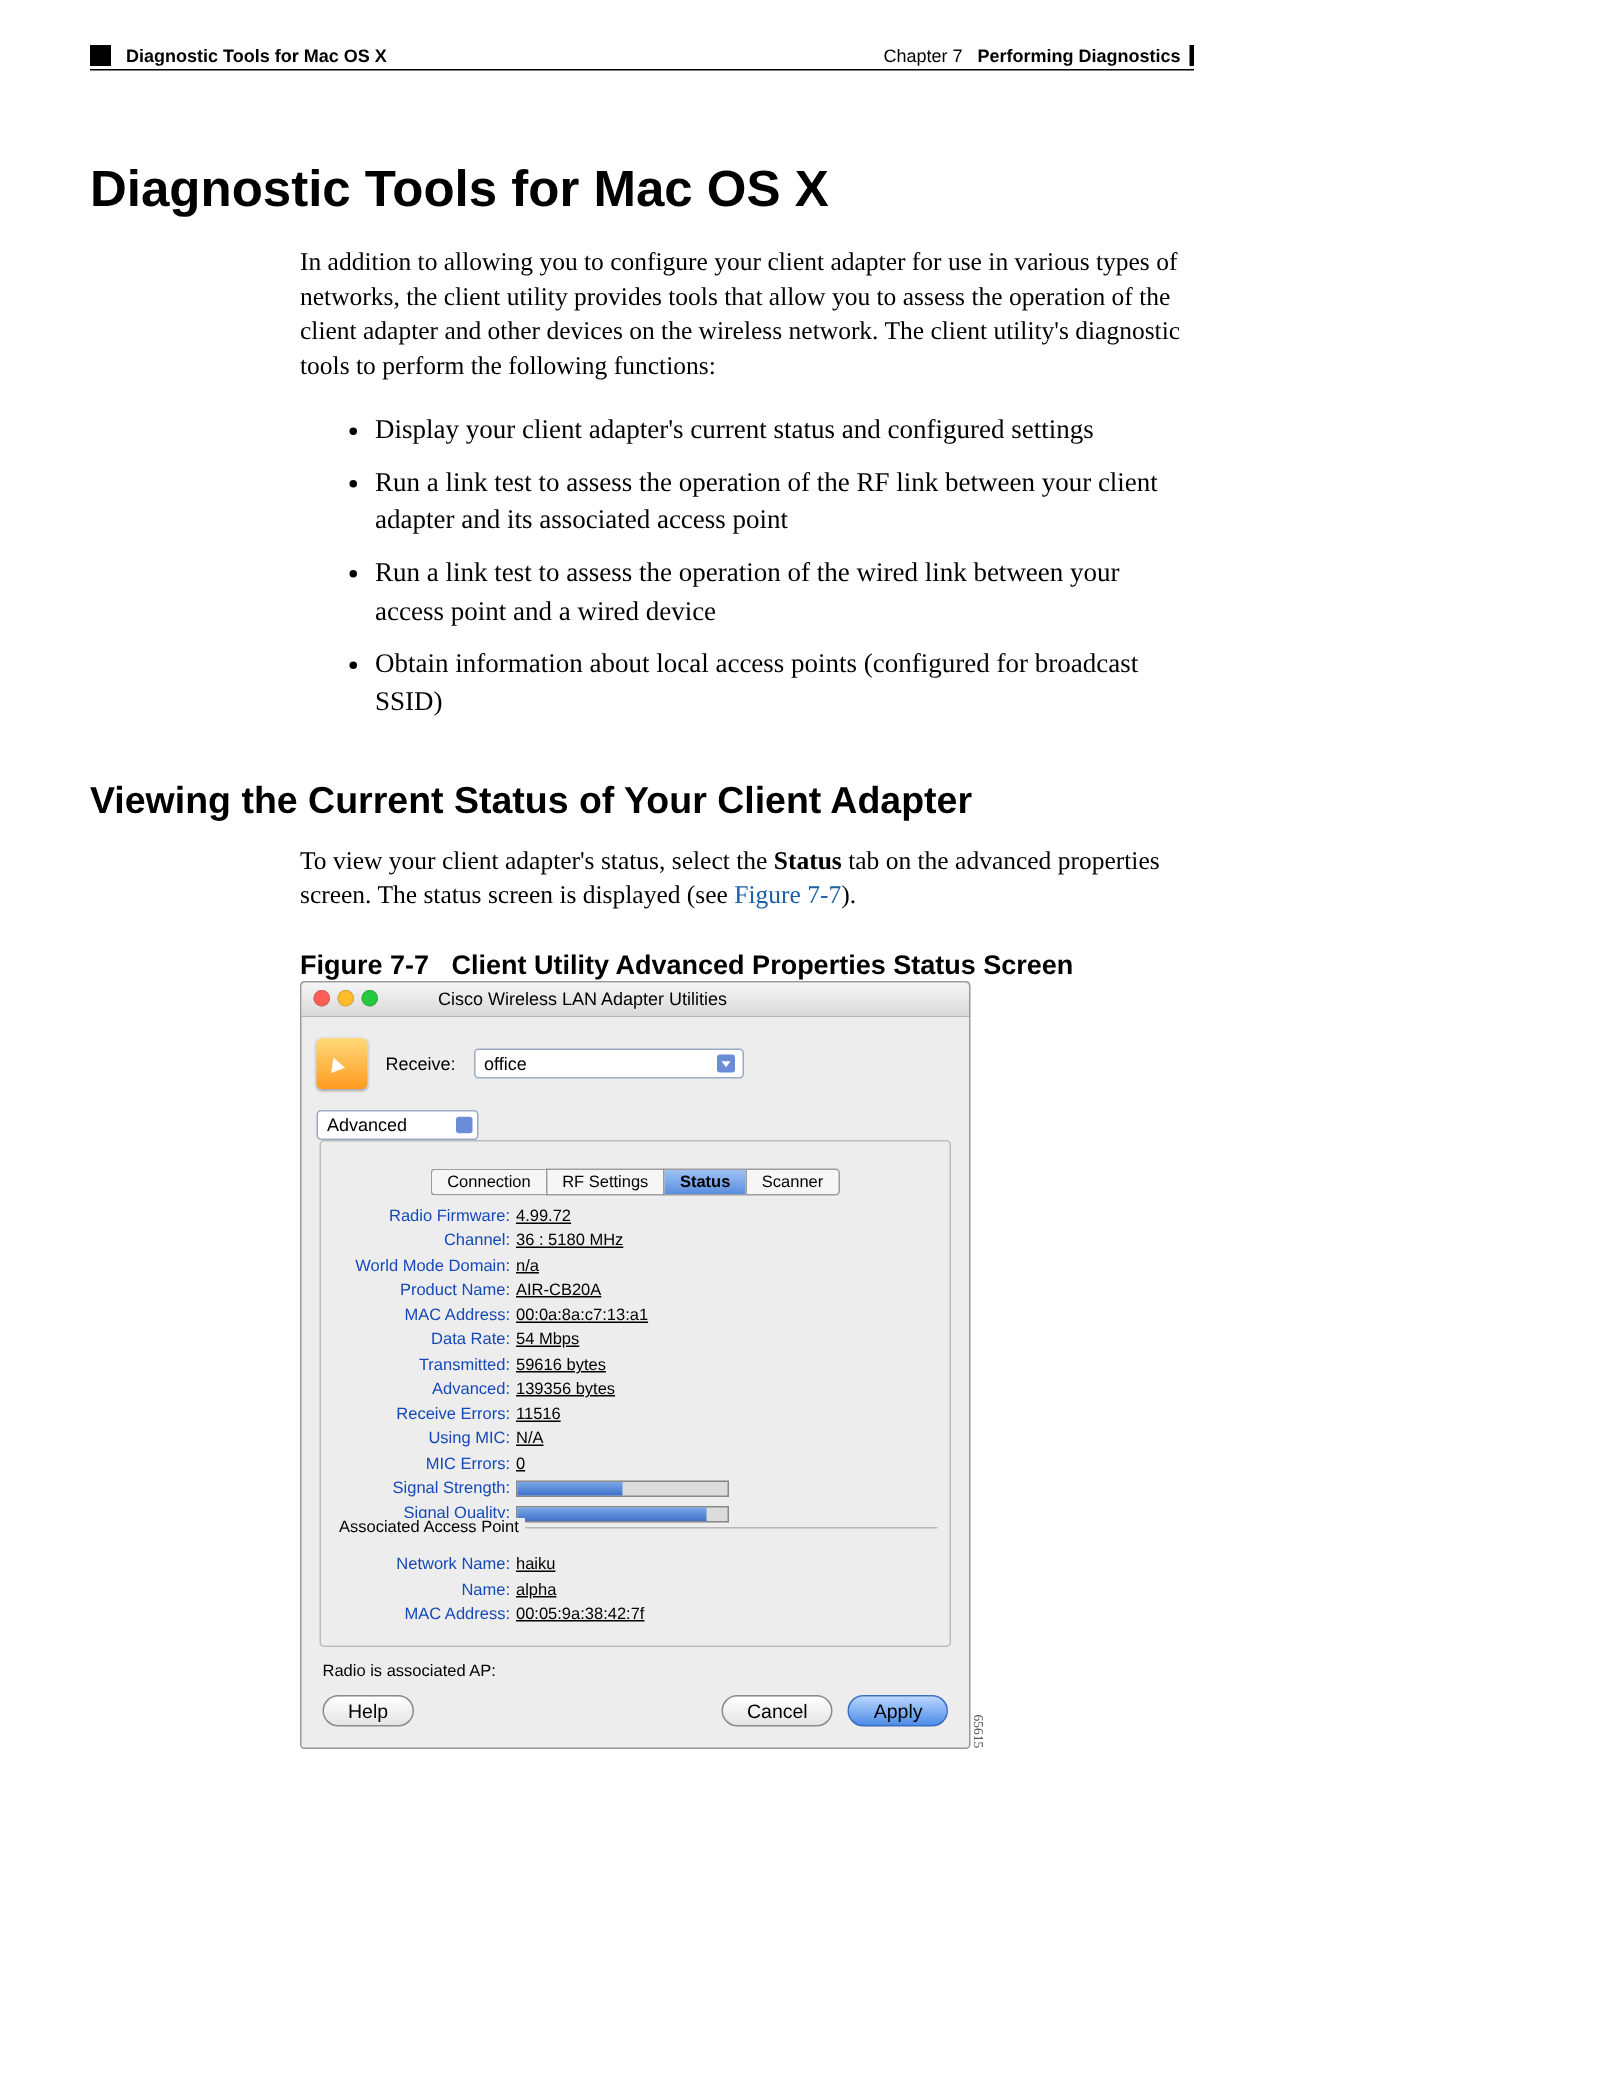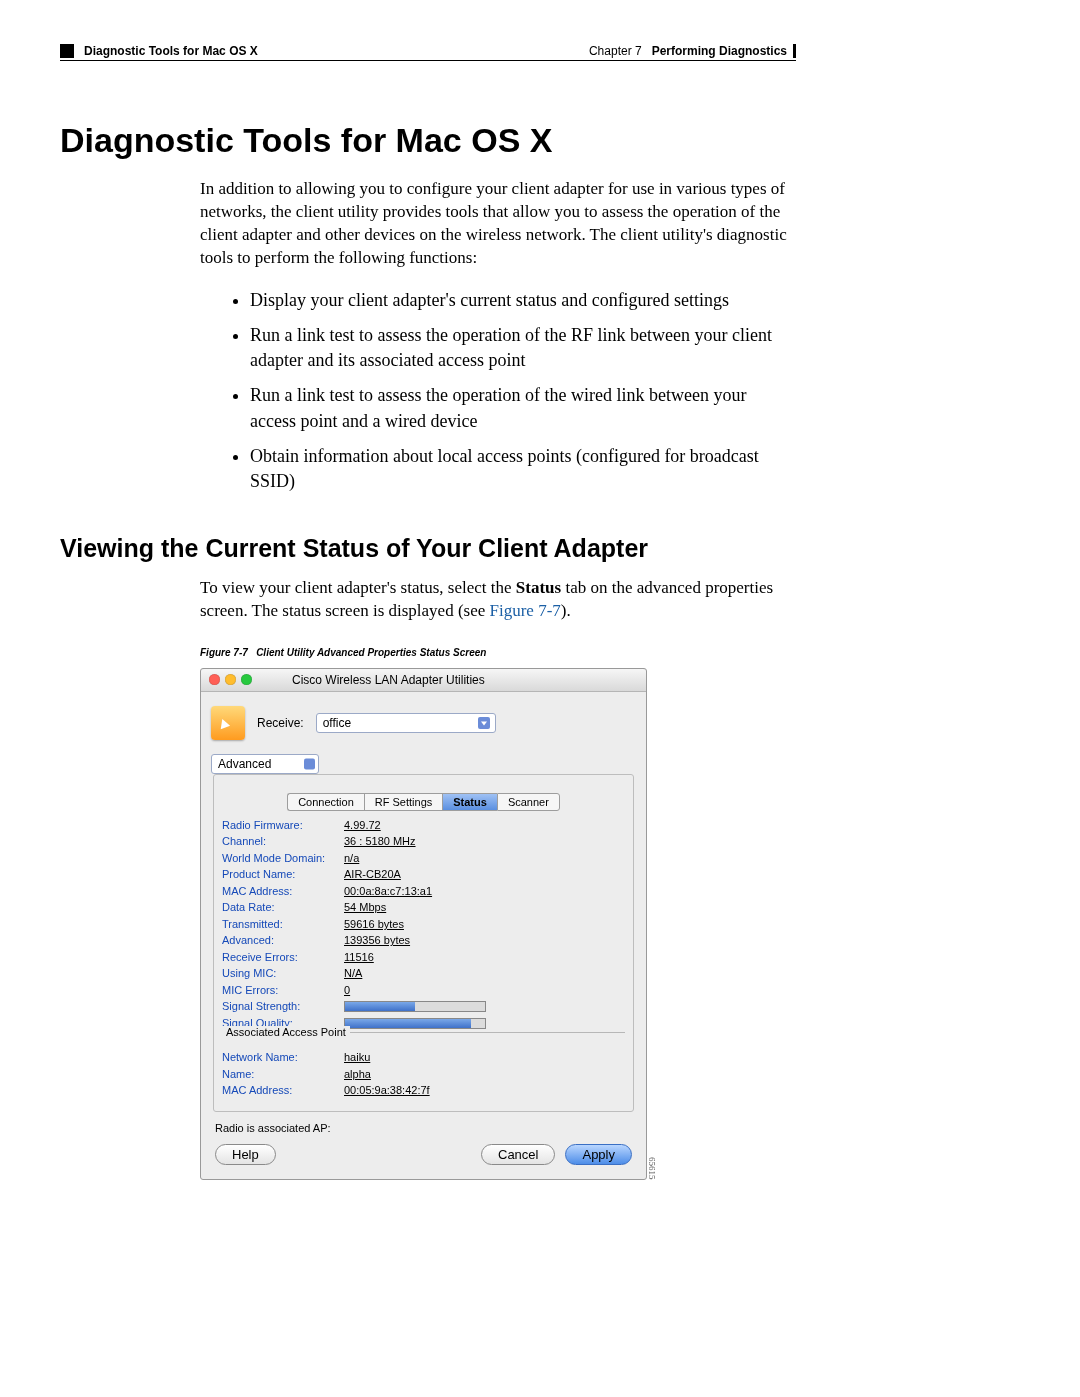--- a/index.html
+++ b/index.html
@@ -5,21 +5,21 @@
   body {
     margin: 0;
     padding: 0;
     font-family: "Times New Roman", Times, serif;
     color: #000;
     background: #fff;
     width: 1080px;
   }
   .page {
     width: 856px;
-    padding: 44px 60px 30px 60px;
+    padding: 30px 60px 30px 60px;
     box-sizing: border-box;
     position: relative;
   }
   .top-header {
     display: flex;
     justify-content: space-between;
     align-items: center;
     font-family: Arial, Helvetica, sans-serif;
     font-size: 12px;
     border-bottom: 1px solid #000;
@@ -57,26 +57,24 @@
     font-family: Arial, Helvetica, sans-serif;
     font-size: 25px;
     font-weight: bold;
     margin-top: 40px;
     margin-bottom: 14px;
   }
   .bold { font-weight: bold; }
   .fig-link { color: #1b5fa5; }
   .figure-caption {
     font-family: Arial, Helvetica, sans-serif;
-    font-size: 10px;
-    font-style: italic;
+    font-size: 18px;
     font-weight: bold;
     margin-left: 140px;
     margin-top: 24px;
-    margin-bottom: 10px;
   }
 
   
   .mac-window {
     margin-left: 140px;
     width: 445px;
     background: #ededed;
     border: 1px solid #999;
     border-radius: 3px;
     font-family: "Lucida Grande", Arial, sans-serif;
@@ -145,21 +143,21 @@
   .subtab:first-child{border-top-left-radius:3px;border-bottom-left-radius:3px;}
   .subtab:last-child{border-right:1px solid #9d9d9d;border-top-right-radius:3px;border-bottom-right-radius:3px;}
   .subtab.active{ background:linear-gradient(#9fc1f4,#5a8fe0); color:#000; font-weight:bold;}
   .panel {
     margin:0 12px 10px 12px;
     background:#ededed;
     border:1px solid #bdbdbd; border-radius:3px;
     padding:8px 8px 12px 8px;
   }
   .kv-row { display:flex; font-size:11px; line-height:1.5;}
-  .kv-label { width:118px; color:#1549b8; padding-right:4px;}
+  .kv-label { width:118px; text-align:right; color:#1549b8; padding-right:4px;}
   .kv-val { color:#000;text-decoration:underline;}
   .bar-cell { display:flex; align-items:center;}
   .bar-track { width:140px; border:1px solid #888; height:9px; background:#dcdcdc;}
   .bar-fill { height:100%; background:linear-gradient(#7aa8e8,#3f71c9);}
   .group-title {
     border-top:1px solid #b7b7b7; margin-top:1px; padding-top:4px;
     font-size:11px; color:#000; position:relative;
   }
   .group-title span { background:#ededed; position:relative; top:-11px; padding:0 4px;}
   .status-line { font-size:11px; margin:2px 14px 10px 14px;}

